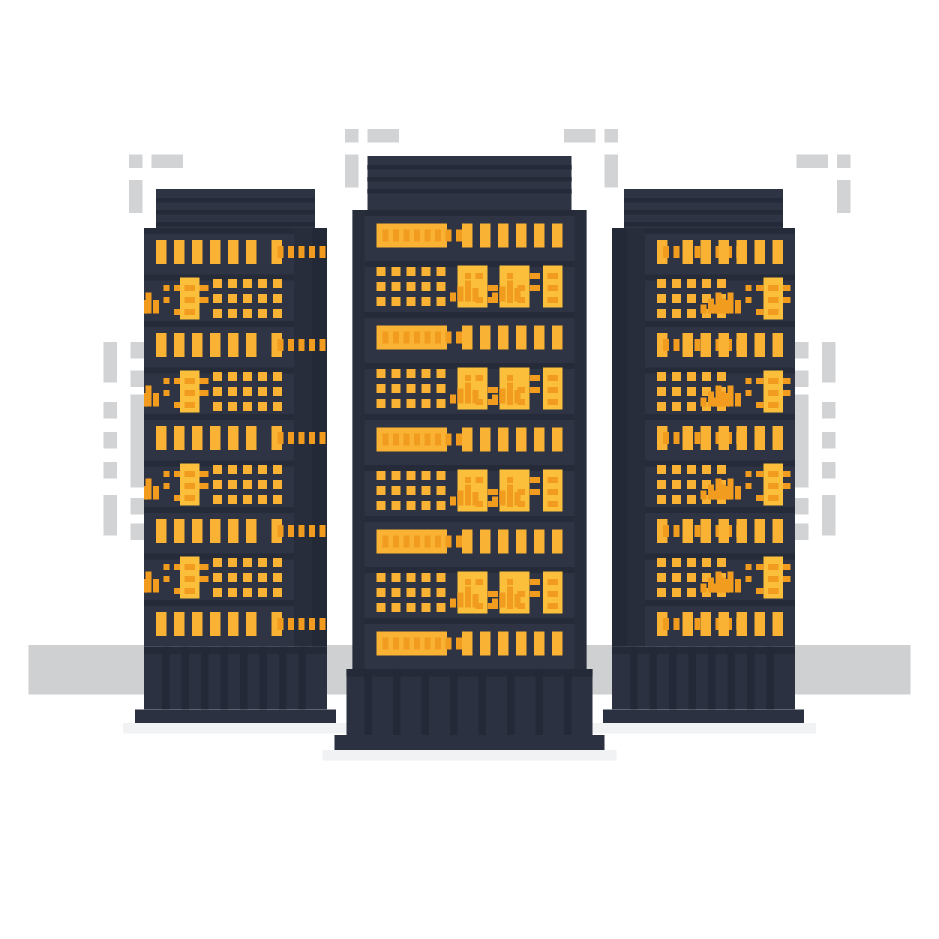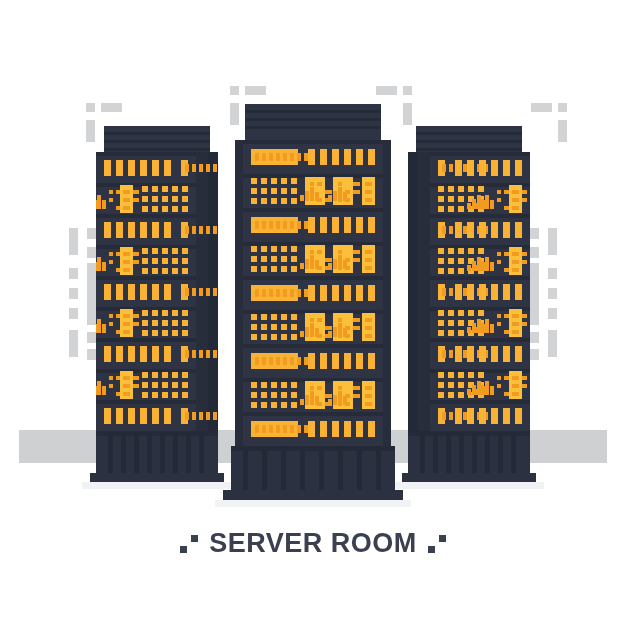--- a/index.html
+++ b/index.html
@@ -989,29 +989,14 @@
         <div class="slat" style="left:69px;width:5px;"></div>
         <div class="slat" style="left:88px;width:5px;"></div>
         <div class="slat" style="left:107px;width:5px;"></div>
         <div class="slat" style="left:126px;width:5px;"></div>
         <div class="slat" style="left:145px;width:5px;"></div>
       </div>
       <div class="plinth" style="left:-12px;top:386px;width:180px;height:10px;"></div>
       <div class="plinth-shadow" style="left:-20px;top:396px;width:196px;height:7px;"></div>
     </div>
 
-  <div id="title-wrap">
-    <span class="dots left">
-      <i></i>
-        <i></i>
-        <i></i>
-        <i></i>
-    </span>
-    <span id="title-text">SERVER ROOM</span>
-    <span class="dots right">
-      <i></i>
-        <i></i>
-        <i></i>
-        <i></i>
-    </span>
-  </div>
 
 </div>
 
 </body></html>

